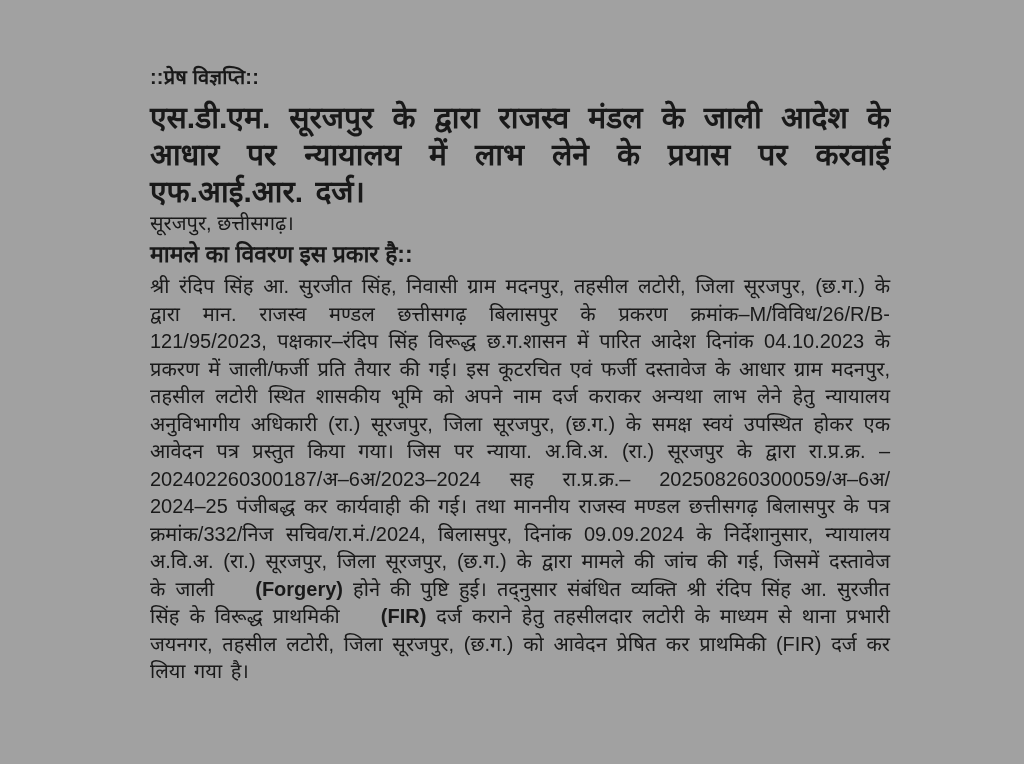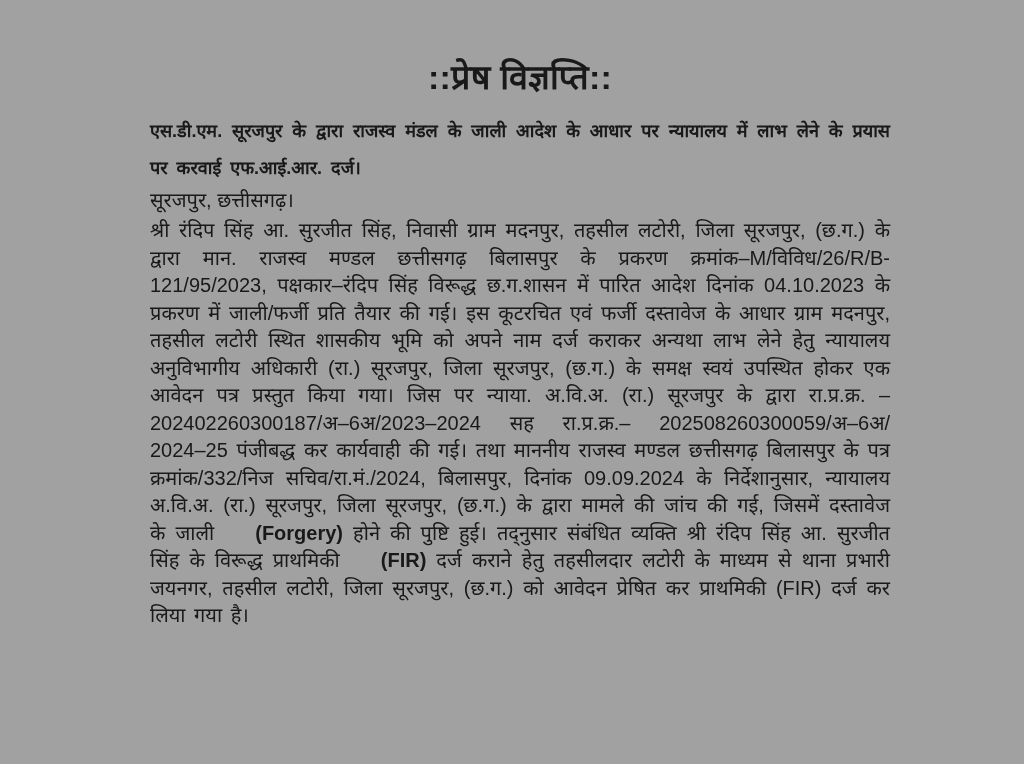--- a/index.html
+++ b/index.html
@@ -14,30 +14,29 @@
     font-family: "Liberation Sans", "DejaVu Sans", sans-serif;
     overflow: hidden;
   }
   .page {
     box-sizing: border-box;
     width: 1024px;
     height: 764px;
     padding: 60px 134px 0 150px;
   }
   .title {
-    text-align: center;
     font-weight: 700;
-    font-size: 34px;
+    font-size: 20px;
     line-height: 34px;
     letter-spacing: 0.2px;
   }
   .headline {
-    margin-top: 19px;
+    margin-top: 5px;
     font-weight: 700;
-    font-size: 18px;
+    font-size: 30px;
     line-height: 37px;
     text-align: justify;
     word-spacing: 4px;
   }
   .dateline {
     margin-top: 0;
     font-size: 20px;
     line-height: 26px;
     font-weight: 400;
   }
@@ -62,15 +61,16 @@
 </head>
 <body>
 
 <div class="page">
   <div class="title">::प्रेष विज्ञप्ति::</div>
 
   <div class="headline">एस.डी.एम. सूरजपुर के द्वारा राजस्व मंडल के जाली आदेश के आधार पर न्यायालय में लाभ लेने के प्रयास पर करवाई एफ.आई.आर. दर्ज।</div>
 
   <div class="dateline">सूरजपुर, छत्तीसगढ़।</div>
 
+  <div class="section-heading">मामले का विवरण इस प्रकार है::</div>
 
   <p class="body-text"><span>श्री रंदिप सिंह आ. सुरजीत सिंह, निवासी ग्राम मदनपुर, तहसील लटोरी, जिला सूरजपुर, (छ.ग.) के द्वारा मान. राजस्व मण्डल छत्तीसगढ़ बिलासपुर के प्रकरण क्रमांक–M/विविध/26/R/B-121/95/2023,  पक्षकार–रंदिप सिंह विरूद्ध छ.ग.शासन में पारित आदेश दिनांक 04.10.2023 के प्रकरण में जाली/फर्जी प्रति तैयार की गई। इस कूटरचित एवं फर्जी दस्तावेज के आधार ग्राम मदनपुर, तहसील लटोरी स्थित शासकीय भूमि को अपने नाम दर्ज कराकर अन्यथा लाभ लेने हेतु न्यायालय अनुविभागीय अधिकारी (रा.) सूरजपुर, जिला सूरजपुर, (छ.ग.) के समक्ष स्वयं उपस्थित होकर एक आवेदन पत्र प्रस्तुत किया गया। जिस पर न्याया. अ.वि.अ. (रा.) सूरजपुर के द्वारा रा.प्र.क्र. –202402260300187/अ–6अ/2023–2024 सह रा.प्र.क्र.– 202508260300059/अ–6अ/ 2024–25 पंजीबद्ध कर कार्यवाही की गई। तथा माननीय राजस्व मण्डल छत्तीसगढ़ बिलासपुर के पत्र क्रमांक/332/निज सचिव/रा.मं./2024,  बिलासपुर,  दिनांक 09.09.2024 के निर्देशानुसार, न्यायालय अ.वि.अ. (रा.) सूरजपुर, जिला सूरजपुर, (छ.ग.) के द्वारा मामले की जांच की गई, जिसमें दस्तावेज के जाली </span><span class="b">(Forgery)</span><span> होने की पुष्टि हुई। तद्नुसार संबंधित व्यक्ति श्री रंदिप सिंह आ. सुरजीत सिंह के विरूद्ध प्राथमिकी </span><span class="b">(FIR)</span><span> दर्ज कराने हेतु तहसीलदार लटोरी के माध्यम से थाना प्रभारी जयनगर, तहसील लटोरी, जिला सूरजपुर, (छ.ग.) को आवेदन प्रेषित कर प्राथमिकी (FIR) दर्ज कर लिया गया है।</span></p>
 </div>
 
 </body></html>

